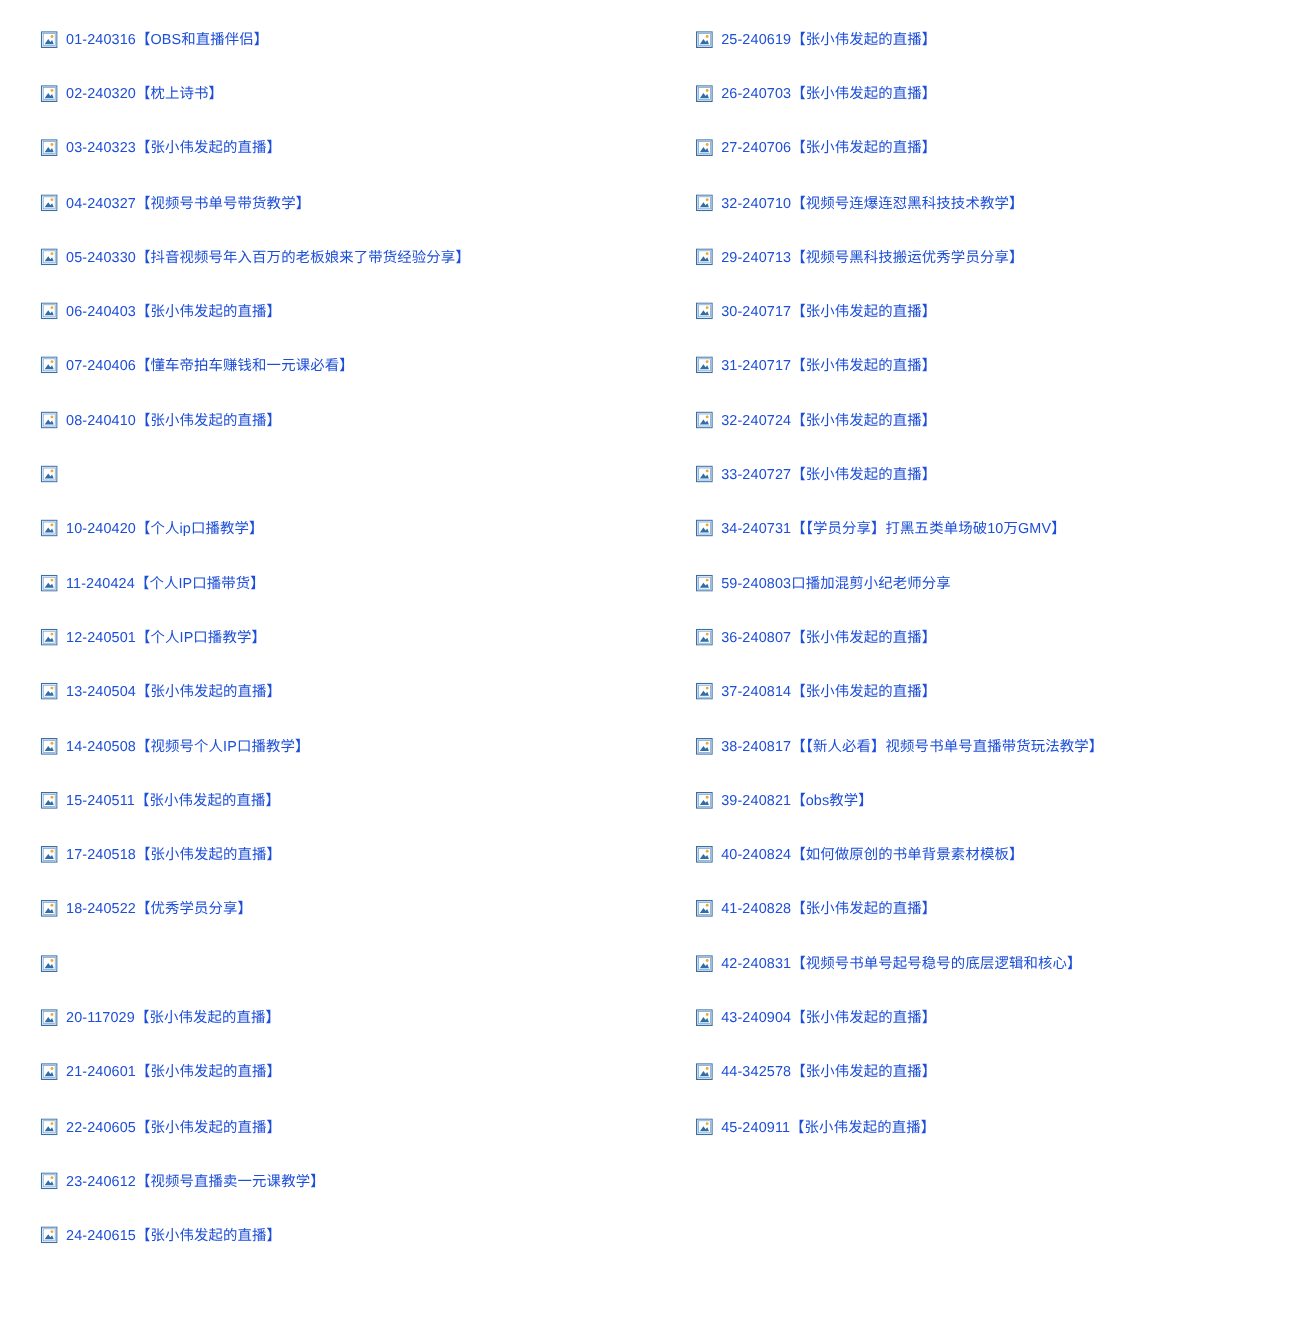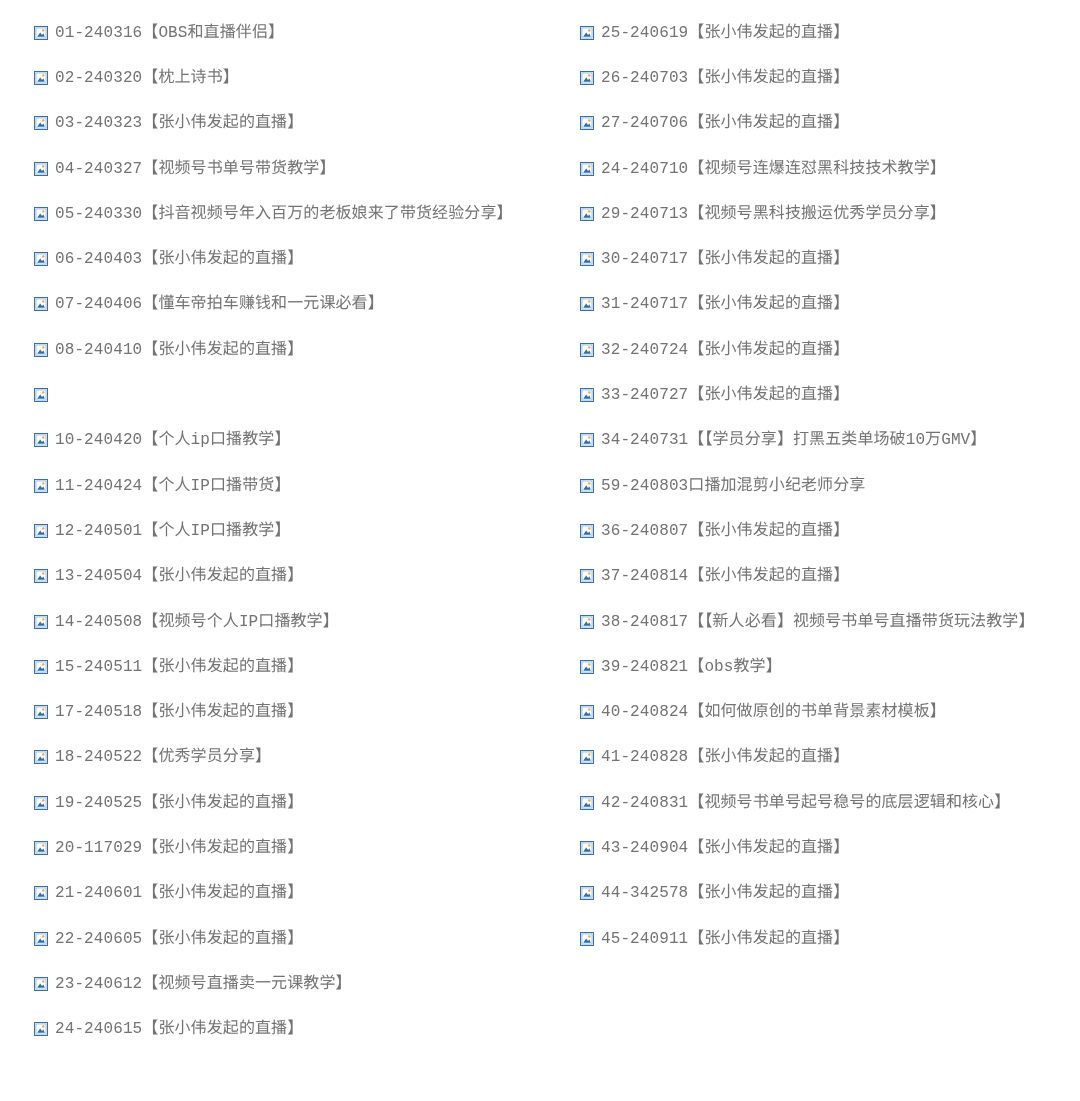--- a/index.html
+++ b/index.html
@@ -44,25 +44,24 @@
     position: relative;
     display: inline-block;
   }
   .file-icon svg {
     display: block;
     width: 14px;
     height: 14px;
   }
 
   .file-label {
-    font-size: 16px;
+    font-size: 12px;
     line-height: 20px;
-    color: #737373;
+    color: #1d4ed8;
     letter-spacing: 0.1px;
-    font-family: Liberation Mono, monospace;
   }
 </style>
 </head>
 <body>
 
 <div class="file-listing">
   <div class="column column-left">
       <div class="file-row">
         <span class="file-icon">
           <svg viewBox="0 0 14 14" xmlns="http://www.w3.org/2000/svg">
@@ -251,21 +250,20 @@
       </div>
       <div class="file-row">
         <span class="file-icon">
           <svg viewBox="0 0 14 14" xmlns="http://www.w3.org/2000/svg">
             <rect x="0.5" y="0.5" width="13" height="13" fill="#e9f1fb" stroke="#3a6fa5" stroke-width="1"></rect>
             <rect x="2" y="2" width="10" height="10" fill="#ffffff" stroke="#6f9fd0" stroke-width="0.6"></rect>
             <path d="M3.2 10.8 L6.2 6.6 L8.0 9.0 L9.4 7.4 L10.8 10.8 Z" fill="#2f6ea8"></path>
             <circle cx="9.3" cy="4.4" r="1.2" fill="#f0a830"></circle>
           </svg>
         </span>
-        <span class="file-label">19-240525【张小伟发起的直播】</span>
       </div>
       <div class="file-row">
         <span class="file-icon">
           <svg viewBox="0 0 14 14" xmlns="http://www.w3.org/2000/svg">
             <rect x="0.5" y="0.5" width="13" height="13" fill="#e9f1fb" stroke="#3a6fa5" stroke-width="1"></rect>
             <rect x="2" y="2" width="10" height="10" fill="#ffffff" stroke="#6f9fd0" stroke-width="0.6"></rect>
             <path d="M3.2 10.8 L6.2 6.6 L8.0 9.0 L9.4 7.4 L10.8 10.8 Z" fill="#2f6ea8"></path>
             <circle cx="9.3" cy="4.4" r="1.2" fill="#f0a830"></circle>
           </svg>
         </span>
@@ -352,21 +350,21 @@
       </div>
       <div class="file-row">
         <span class="file-icon">
           <svg viewBox="0 0 14 14" xmlns="http://www.w3.org/2000/svg">
             <rect x="0.5" y="0.5" width="13" height="13" fill="#e9f1fb" stroke="#3a6fa5" stroke-width="1"></rect>
             <rect x="2" y="2" width="10" height="10" fill="#ffffff" stroke="#6f9fd0" stroke-width="0.6"></rect>
             <path d="M3.2 10.8 L6.2 6.6 L8.0 9.0 L9.4 7.4 L10.8 10.8 Z" fill="#2f6ea8"></path>
             <circle cx="9.3" cy="4.4" r="1.2" fill="#f0a830"></circle>
           </svg>
         </span>
-        <span class="file-label">24-240710【视频号连爆连怼黑科技技术教学】</span>
+        <span class="file-label">32-240710【视频号连爆连怼黑科技技术教学】</span>
       </div>
       <div class="file-row">
         <span class="file-icon">
           <svg viewBox="0 0 14 14" xmlns="http://www.w3.org/2000/svg">
             <rect x="0.5" y="0.5" width="13" height="13" fill="#e9f1fb" stroke="#3a6fa5" stroke-width="1"></rect>
             <rect x="2" y="2" width="10" height="10" fill="#ffffff" stroke="#6f9fd0" stroke-width="0.6"></rect>
             <path d="M3.2 10.8 L6.2 6.6 L8.0 9.0 L9.4 7.4 L10.8 10.8 Z" fill="#2f6ea8"></path>
             <circle cx="9.3" cy="4.4" r="1.2" fill="#f0a830"></circle>
           </svg>
         </span>

